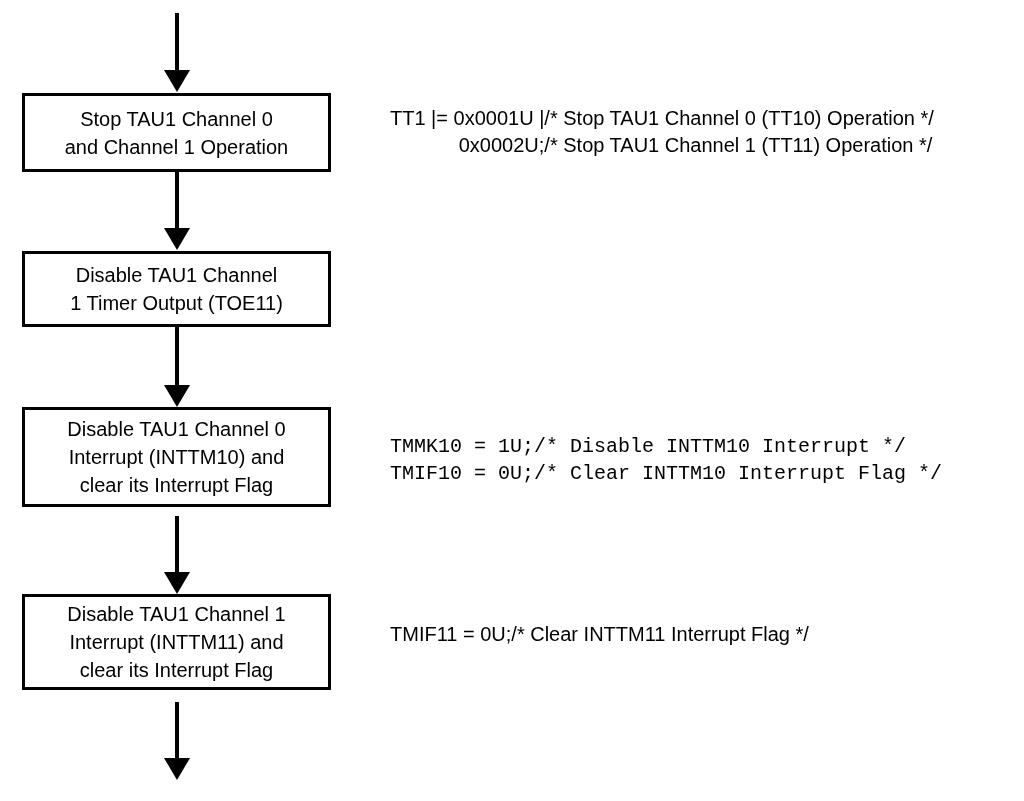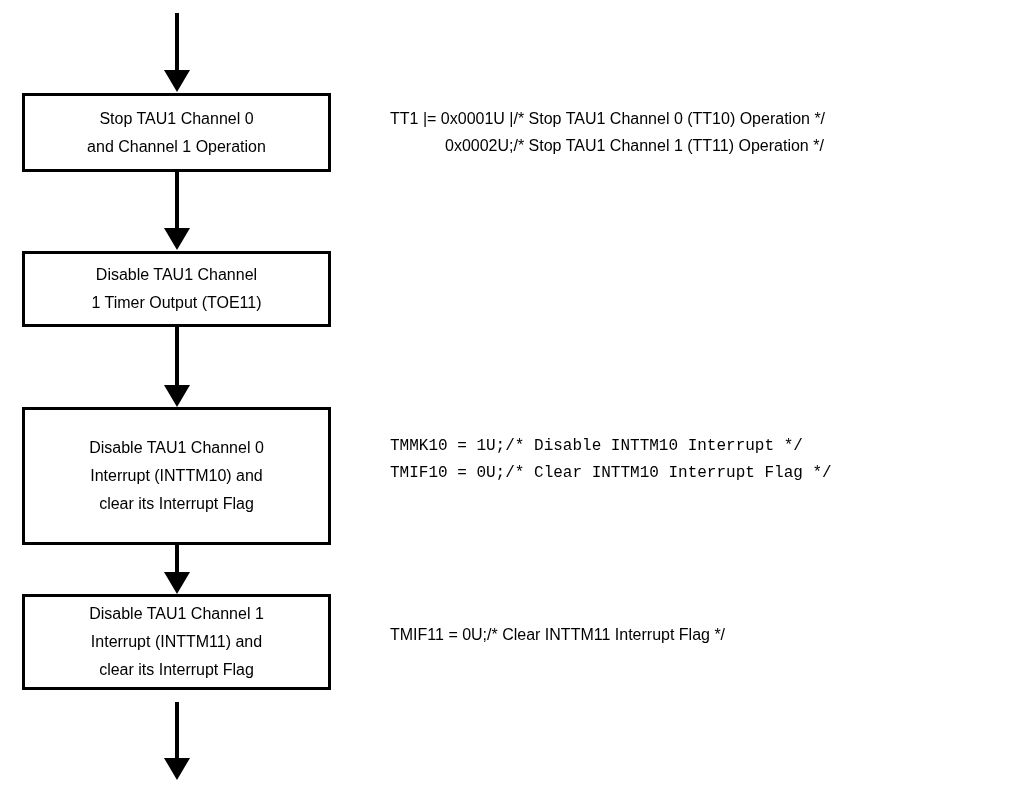--- a/index.html
+++ b/index.html
@@ -24,21 +24,21 @@
     box-sizing: border-box;
     border: 3px solid #000000;
     background: #ffffff;
     display: flex;
     align-items: center;
     justify-content: center;
     text-align: center;
     z-index: 2;
   }
   .flow-box .label {
-    font-size: 16px;
+    font-size: 20px;
     line-height: 28px;
     white-space: pre-line;
   }
   
   .shaft {
     position: absolute;
     left: 175px;
     width: 4px;
     background: #000000;
     z-index: 1;
@@ -51,21 +51,21 @@
     border-left: 13px solid transparent;
     border-right: 13px solid transparent;
     border-top: 22px solid #000000;
     z-index: 1;
   }
   
   .code-block {
     position: absolute;
     left: 390px;
     display: table;
-    font-size: 16px;
+    font-size: 20px;
     line-height: 27px;
     border-collapse: collapse;
   }
   .code-row { display: table-row; }
   .code-cell {
     display: table-cell;
     white-space: pre;
   }
   .code-cell.right { text-align: right; }
   .comment-cell {
@@ -102,21 +102,21 @@
 
   <div class="flow-box" style="top:251px;height:76px;">
     <div class="label">Disable TAU1 Channel
 1 Timer Output (TOE11)</div>
   </div>
 
 
   <div class="shaft" style="top:327px;height:60px;"></div>
   <div class="head" style="top:385px;"></div>
 
-  <div class="flow-box" style="top:407px;height:138px;">
+  <div class="flow-box" style="top:407px;height:100px;">
     <div class="label">Disable TAU1 Channel 0
 Interrupt (INTTM10) and
 clear its Interrupt Flag</div>
   </div>
 
   <div class="code-block" style="top:433px;font-family:Liberation Mono, monospace;">
     <div class="code-row">
       <span class="code-cell">TMMK10 = 1U;</span>
       <span class="comment-cell">/* Disable INTTM10 Interrupt */</span>
     </div>

